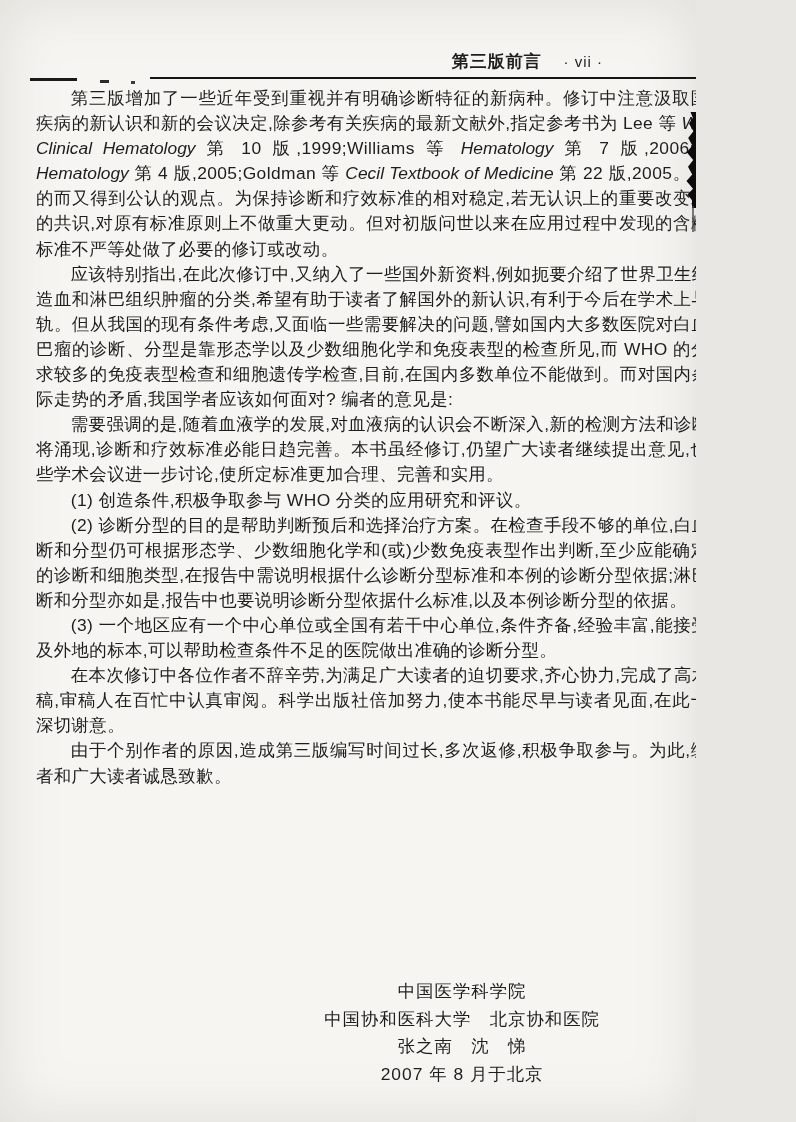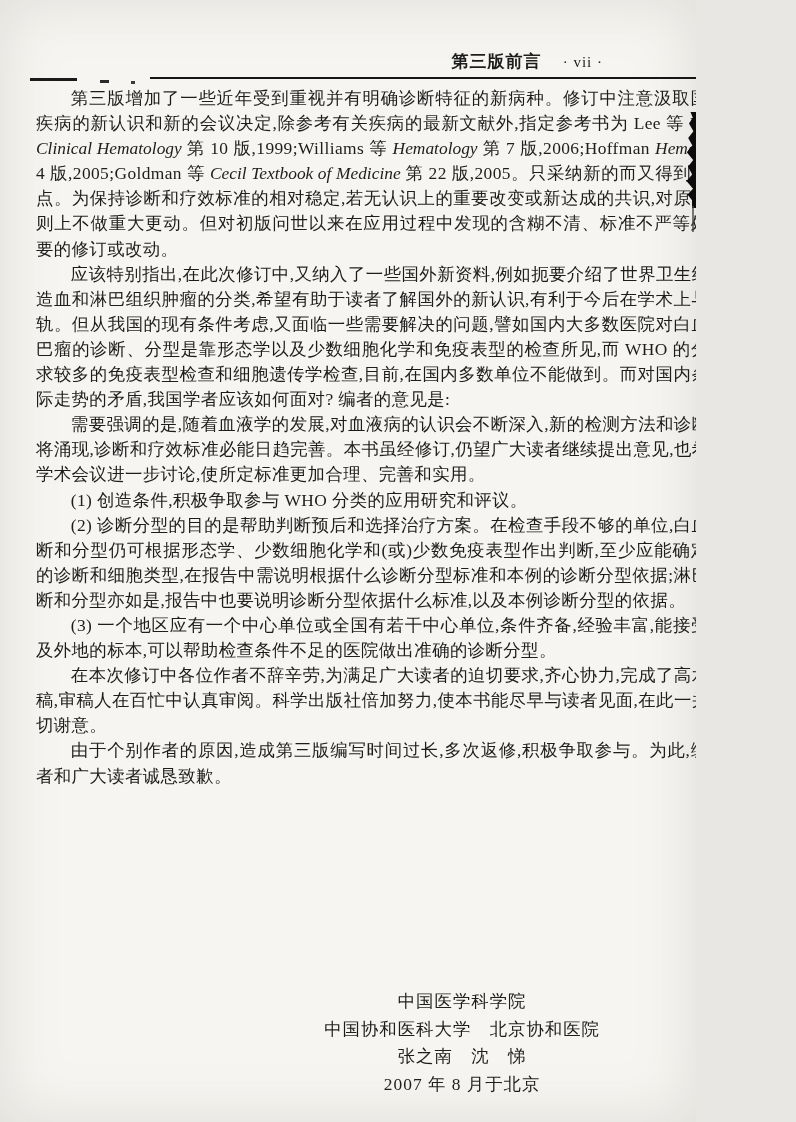--- a/index.html
+++ b/index.html
@@ -6,21 +6,21 @@
     margin: 0;
     padding: 0;
     background: #e8e7e3;
   }
   .page {
     position: relative;
     width: 696px;
     height: 1122px;
     background: #f6f5f1;
     overflow: hidden;
-    font-family: Liberation Serif, serif;
+    font-family: Liberation Sans, sans-serif;
     color: #1d1d1d;
     box-shadow: inset 0 0 60px rgba(120,118,110,0.18);
   }
   
   .running-head {
     position: absolute;
     top: 50px;
     right: 93px;
     font-size: 17px;
     letter-spacing: 1px;
@@ -81,21 +81,20 @@
   }
   
   .signature {
     position: absolute;
     top: 978px;
     right: 96px;
     text-align: center;
     font-size: 17.4px;
     line-height: 27.5px;
     letter-spacing: 1px;
-    margin-top: 10px;
   }
   
   .edge-artifact {
     position: absolute;
     top: 112px;
     right: 0;
     width: 10px;
     height: 96px;
     background: #0b0b0b;
     clip-path: polygon(45% 0%, 100% 0%, 100% 100%, 60% 100%, 60% 92%, 15% 86%, 70% 80%, 5% 72%, 62% 65%, 20% 57%, 72% 50%, 8% 42%, 64% 35%, 22% 27%, 74% 20%, 30% 12%, 68% 6%);

